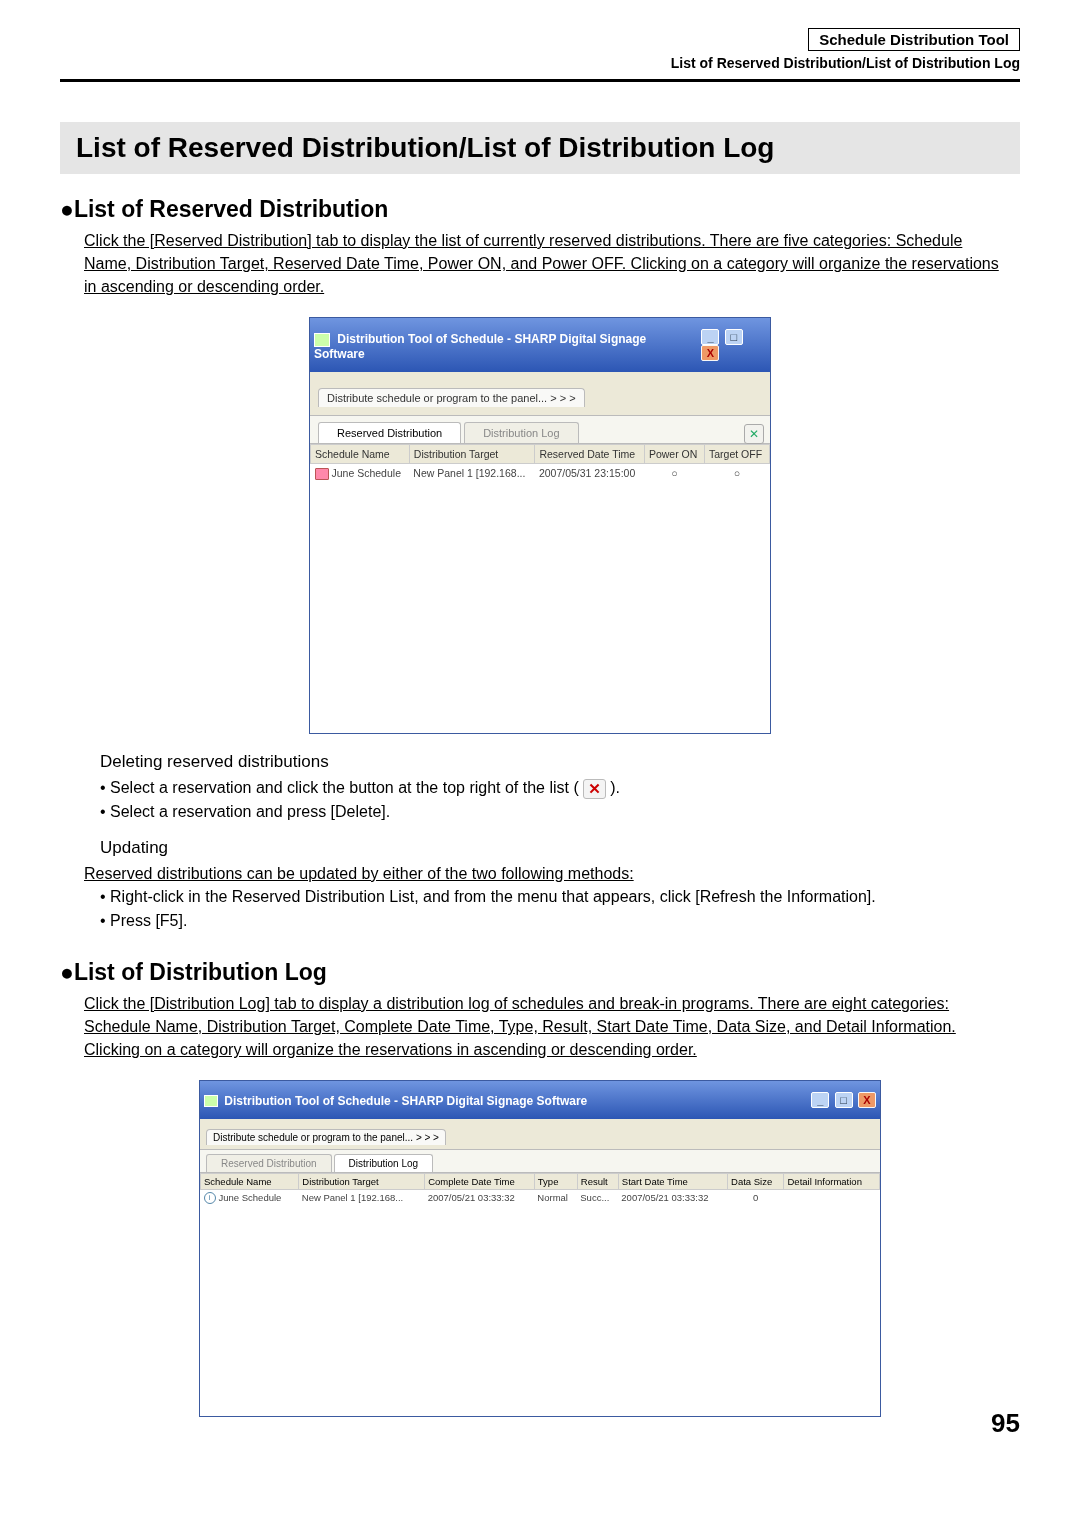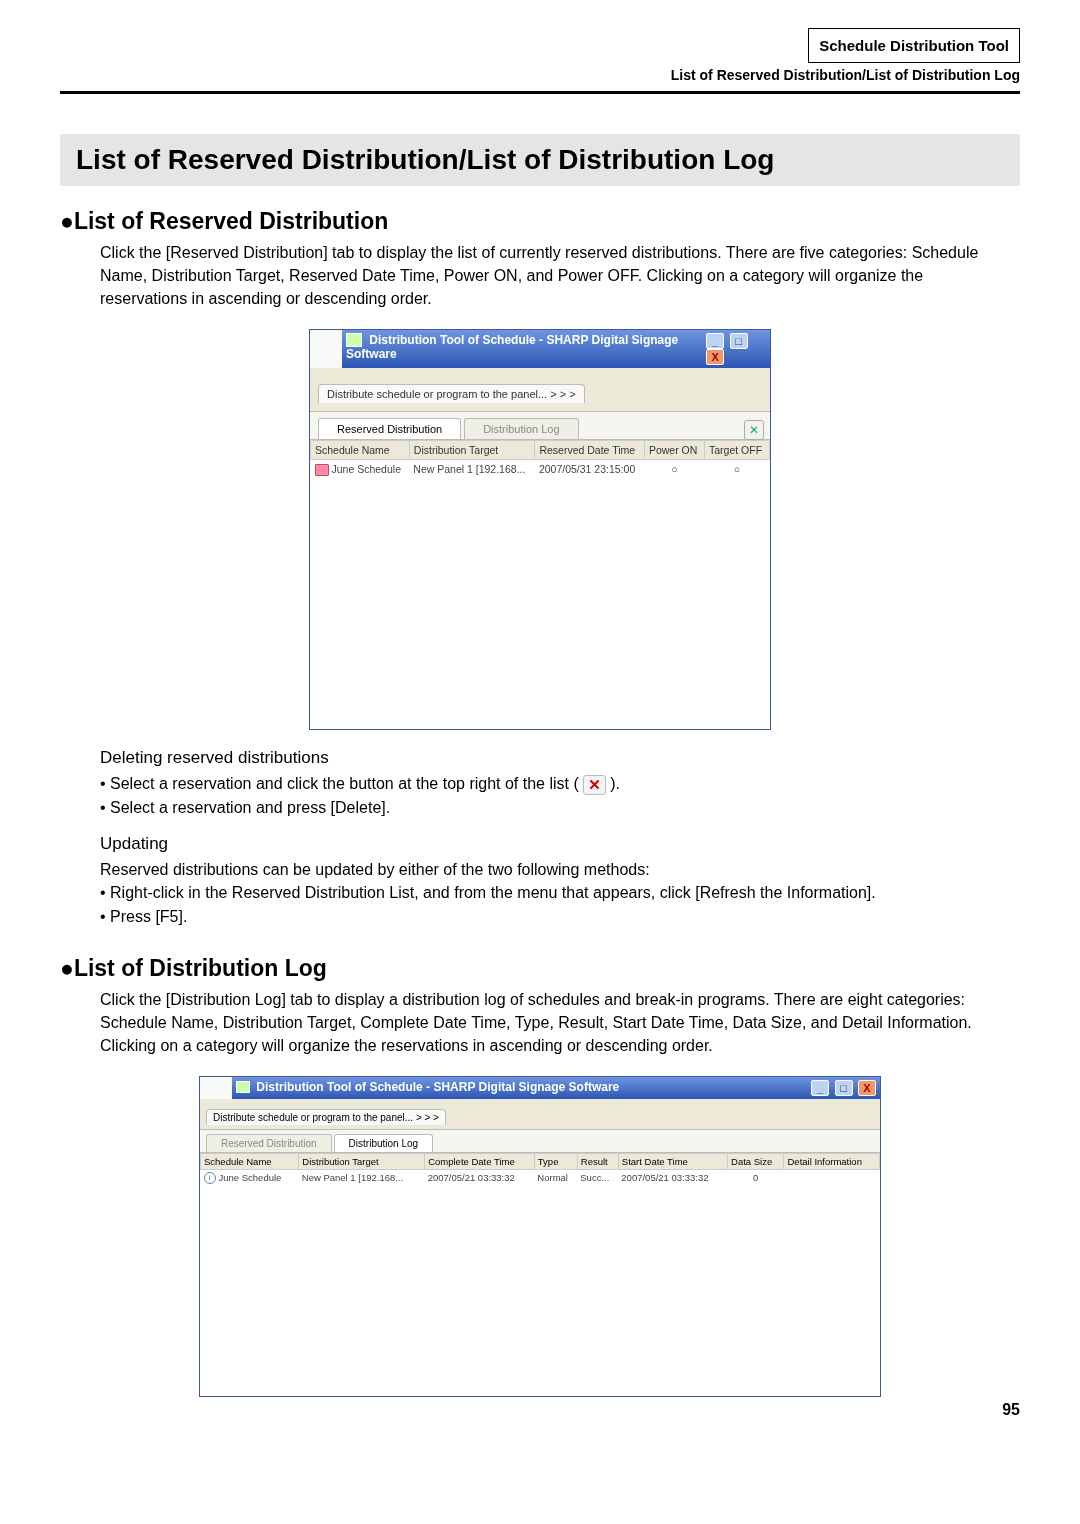--- a/index.html
+++ b/index.html
@@ -16,21 +16,21 @@
     padding: 28px 60px 30px 60px;
     position: relative;
   }
   .header-box {
     text-align: right;
     font-size: 15px;
   }
   .header-box .boxed {
     display: inline-block;
     border: 1.5px solid #000;
-    padding: 8px 10px;
+    padding: 2px 10px;
     font-weight: bold;
   }
   .header-box .sub {
     font-weight: bold;
     font-size: 14px;
     margin-top: 4px;
   }
   hr.thick {
     border: none;
     border-top: 3px solid #000;
@@ -45,22 +45,23 @@
     margin-bottom: 22px;
   }
   .bullet-h2 {
     font-size: 23px;
     font-weight: bold;
     margin: 18px 0 6px 0;
   }
   .body-text {
     font-size: 16px;
     line-height: 1.45;
-    margin-left: 40px;
+    margin-left: 24px;
     margin-right: 20px;
+    text-decoration: underline;
   }
   .sub-h {
     font-size: 17px;
     font-weight: normal;
     margin: 14px 0 4px 40px;
   }
   .bullet-list {
     font-size: 16px;
     line-height: 1.5;
     margin-left: 40px;
@@ -75,44 +76,43 @@
     padding: 0 4px;
     font-size: 15px;
     line-height: 18px;
     color: #c00;
     font-weight: bold;
   }
   .page-number {
     position: absolute;
     bottom: 18px;
     right: 60px;
-    font-size: 16px;
+    font-size: 26px;
     font-weight: 900;
   }
 
   
   .shot1 {
     width: 460px;
     margin: 18px auto 18px auto;
     border: 1px solid #3b5aa0;
     background: #f9f9f7;
     font-size: 11px;
     font-family: Tahoma, Arial, sans-serif;
     color: #333;
   }
   .win-title {
     background: linear-gradient(#6f95e0, #2c56b4);
     color: #fff;
     font-weight: bold;
-    padding: 3px 4px;
+    padding: 11px 4px;
     display: flex;
-    align-items: flex-start;
+    align-items: flex-end;
     justify-content: space-between;
     font-size: 12px;
-    margin-left: 32px;
   }
   .win-title .buttons span {
     display: inline-block;
     width: 16px; height: 14px;
     margin-left: 2px;
     text-align: center;
     line-height: 14px;
     font-size: 11px;
     font-weight: bold;
     border: 1px solid #fff;

